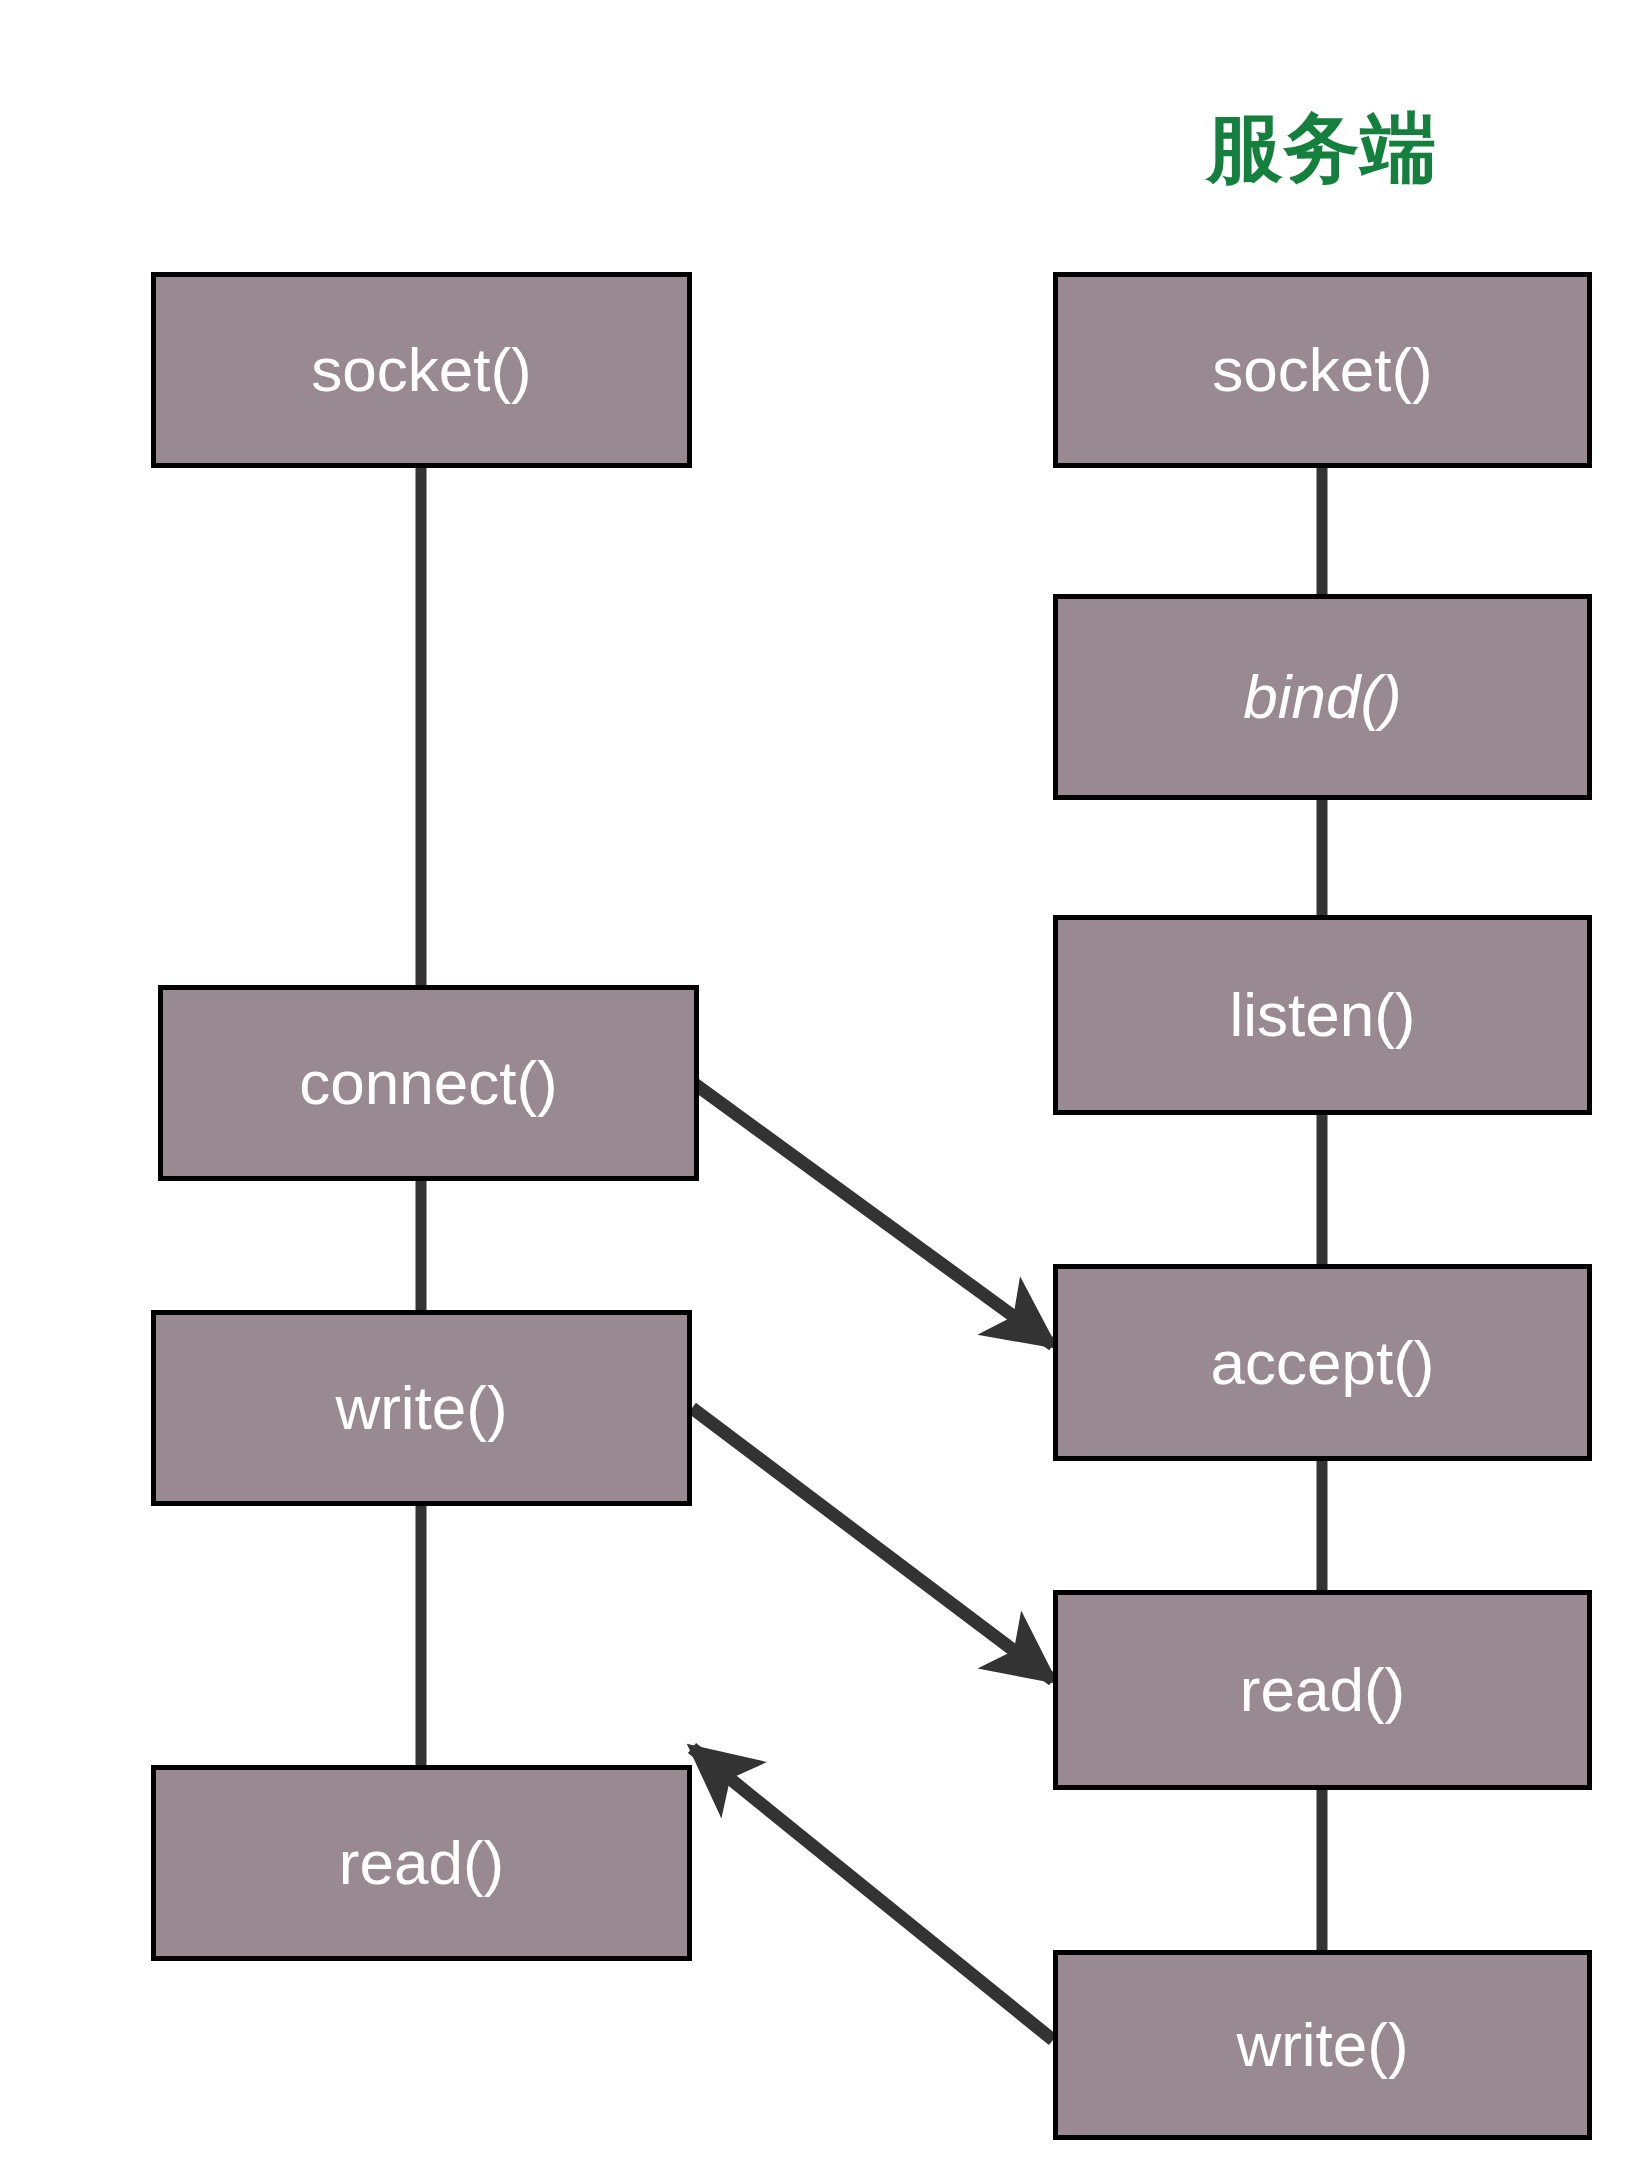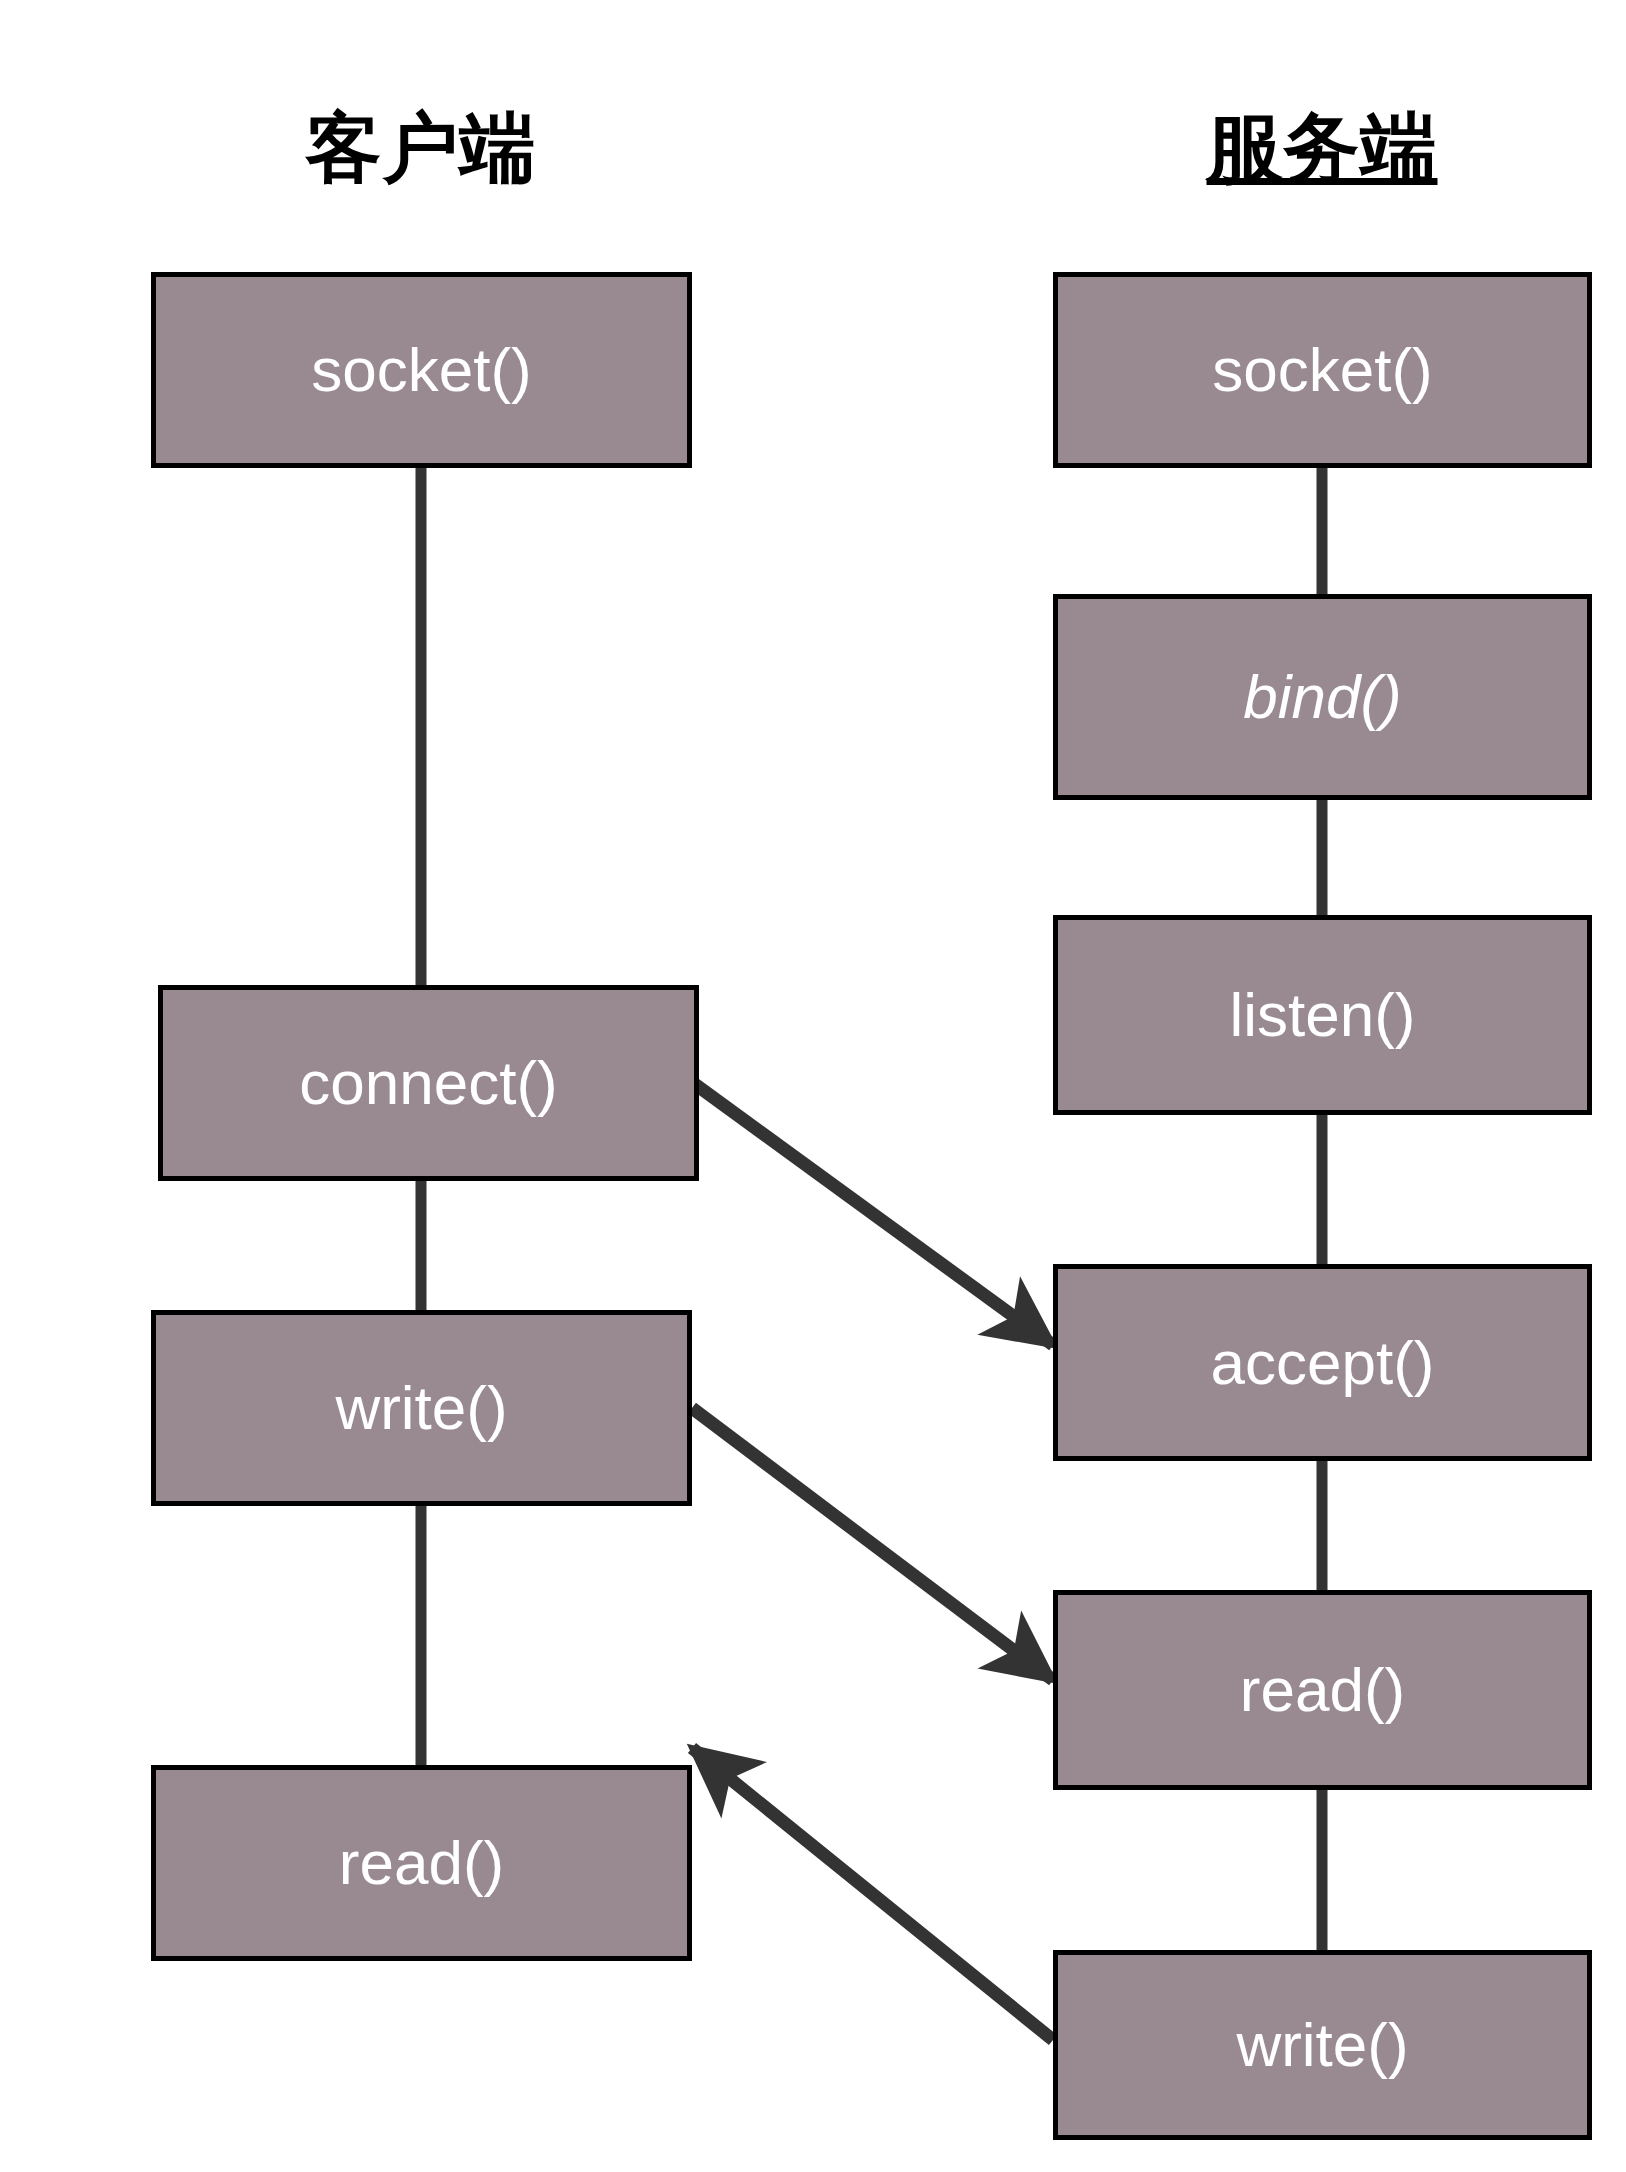--- a/index.html
+++ b/index.html
@@ -53,22 +53,21 @@
     color: #ffffff;
     white-space: nowrap;
     user-select: none;
   }
 </style>
 </head>
 <body>
 
 <div id="stage">
 
-  <div class="col-title" id="title-client" style="left: 421px; top: 110px; transform: translateX(-50%); color: rgb(0, 0, 0);">客户端</div>
-  <div class="col-title" id="title-server" style="left: 1322px; top: 110px; transform: translateX(-50%); color: #000000; text-decoration: underline;">服务端</div>
+  <div class="col-title" id="title-server" style="left: 1322px; top: 110px; transform: translateX(-50%); color: #15803d;">服务端</div>
 
   <svg id="edge-layer" viewBox="0 0 1626 2172">
     <defs>
       <marker id="barb-arrow" viewBox="0 0 12 12" refX="10.4" refY="6" markerWidth="6.2" markerHeight="6.2" orient="auto-start-reverse" markerUnits="strokeWidth">
         <path d="M 0.4 0.6 L 11.4 6 L 0.4 11.4 L 3.1 6 Z" fill="#333333"></path>
       </marker>
     </defs>
     <g id="vertical-connectors">
         <line x1="421" y1="462" x2="421" y2="991" stroke="#333333" stroke-width="11"></line>
         <line x1="421" y1="1175" x2="421" y2="1316" stroke="#333333" stroke-width="11"></line>

